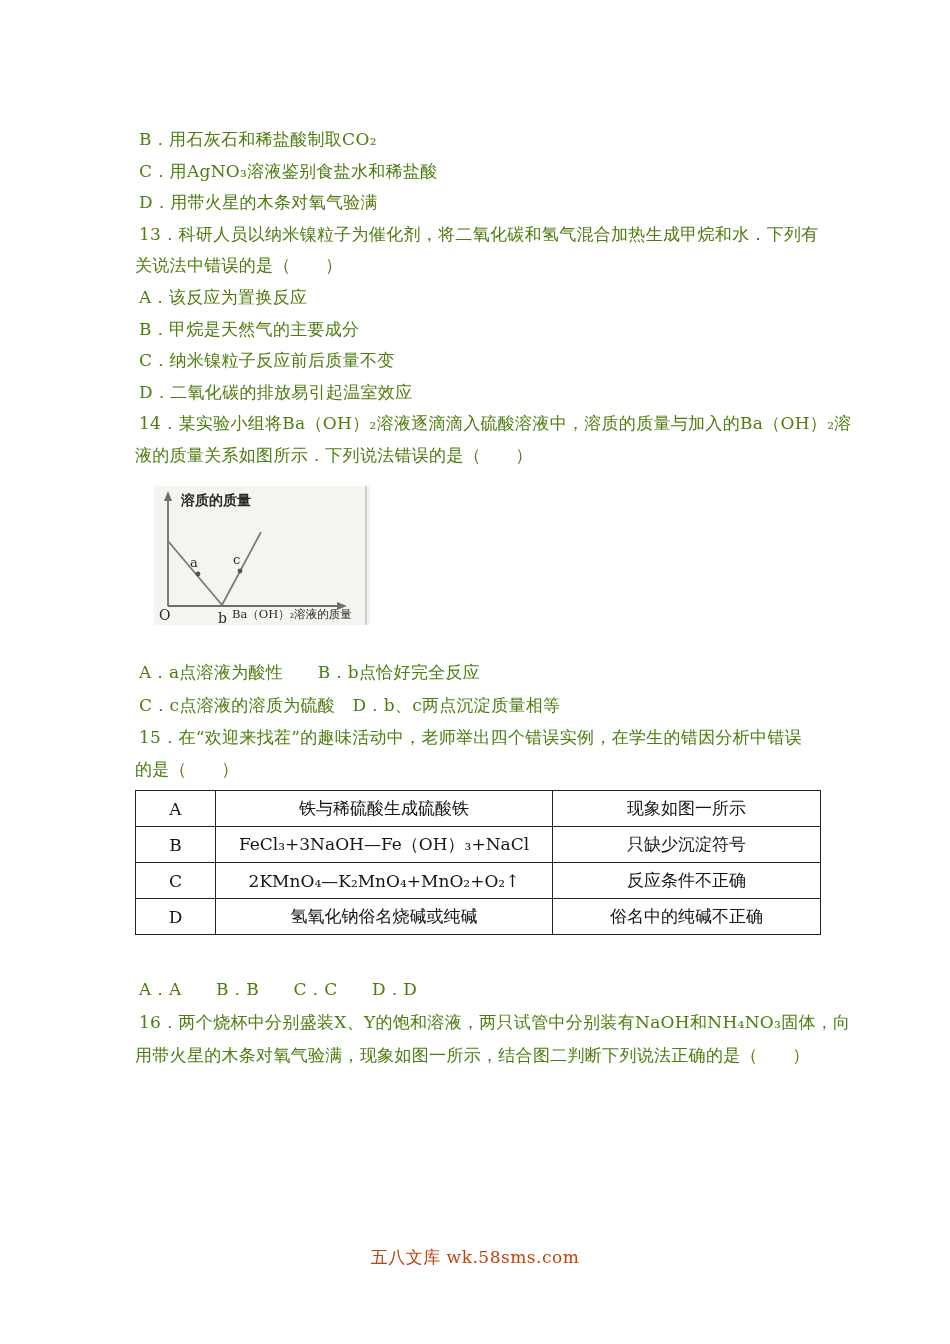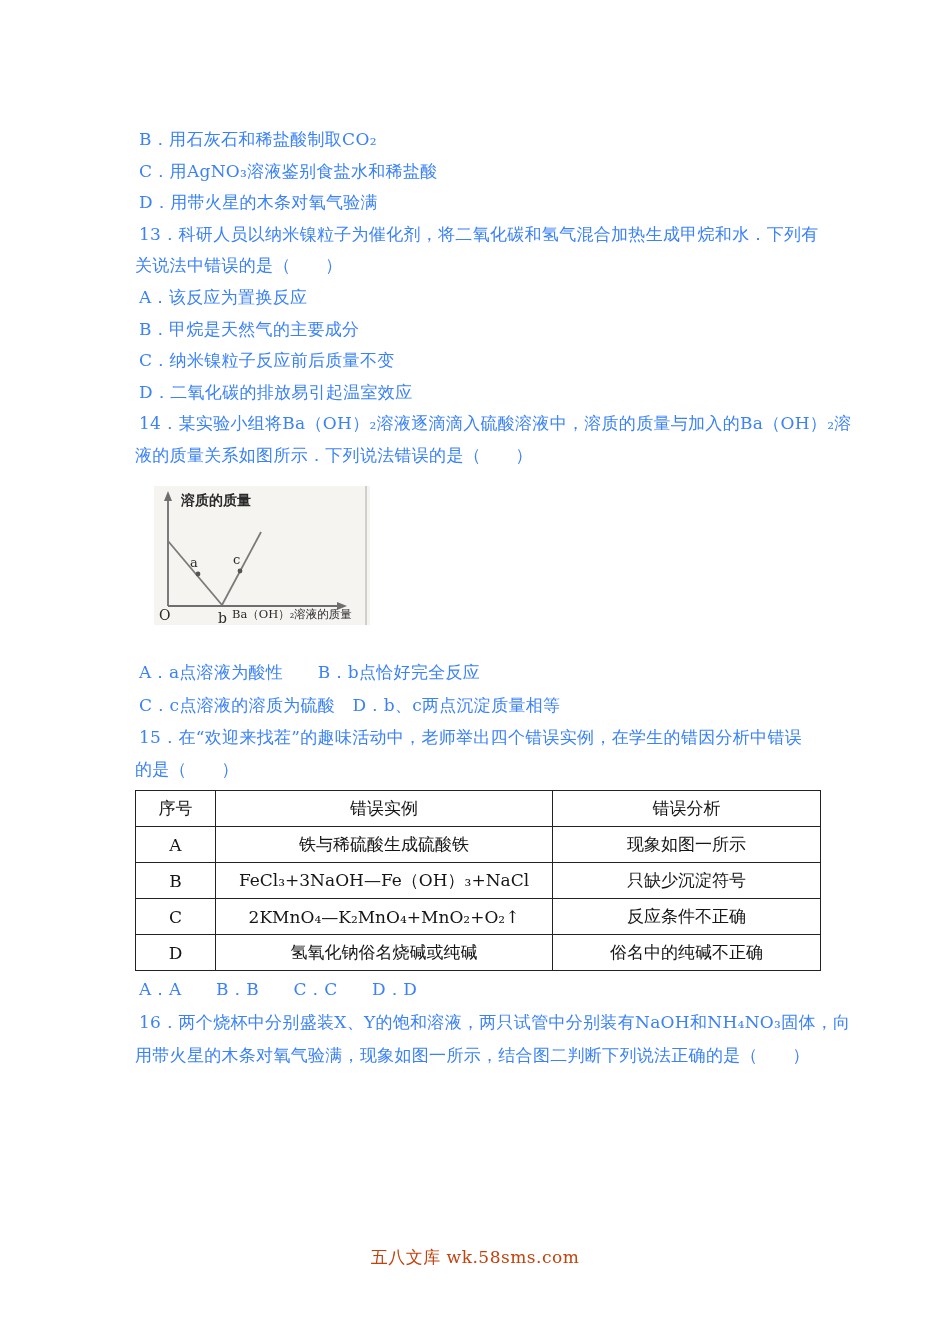--- a/index.html
+++ b/index.html
@@ -3,21 +3,21 @@
 <meta charset="utf-8">
 <style>
   html,body{margin:0;padding:0;}
   body{
     width:950px;height:1344px;position:relative;background:#ffffff;
     font-family:"DejaVu Serif","Liberation Serif",serif;color:#111;
     overflow:hidden;
   }
   .line{
     position:absolute;white-space:pre;font-size:17px;line-height:22px;
-    letter-spacing:0.3px;color:#3b82f6;
+    letter-spacing:0.3px;color:#4d7c0f;
   }
   .flush{left:127px;margin-left:8px;}
   .ind{left:139px;}
   .figure{
     position:absolute;left:139px;top:486px;width:216px;height:139px;
     background:#f5f4f1;
     margin-left:15px;
   }
   .figure svg{display:block;}
   table.q15{
@@ -84,25 +84,20 @@
 <div class="line flush" style="top:758px">的是（　　）</div>
 
 <table class="q15">
   <colgroup>
     <col style="width:80px">
       <col style="width:337px">
       <col style="width:268px">
   </colgroup>
   <tbody>
     <tr>
-      <td>序号</td>
-      <td>错误实例</td>
-      <td>错误分析</td>
-    </tr>
-    <tr>
       <td>A</td>
       <td>铁与稀硫酸生成硫酸铁</td>
       <td>现象如图一所示</td>
     </tr>
     <tr>
       <td>B</td>
       <td>FeCl₃+3NaOH—Fe（OH）₃+NaCl</td>
       <td>只缺少沉淀符号</td>
     </tr>
     <tr>

